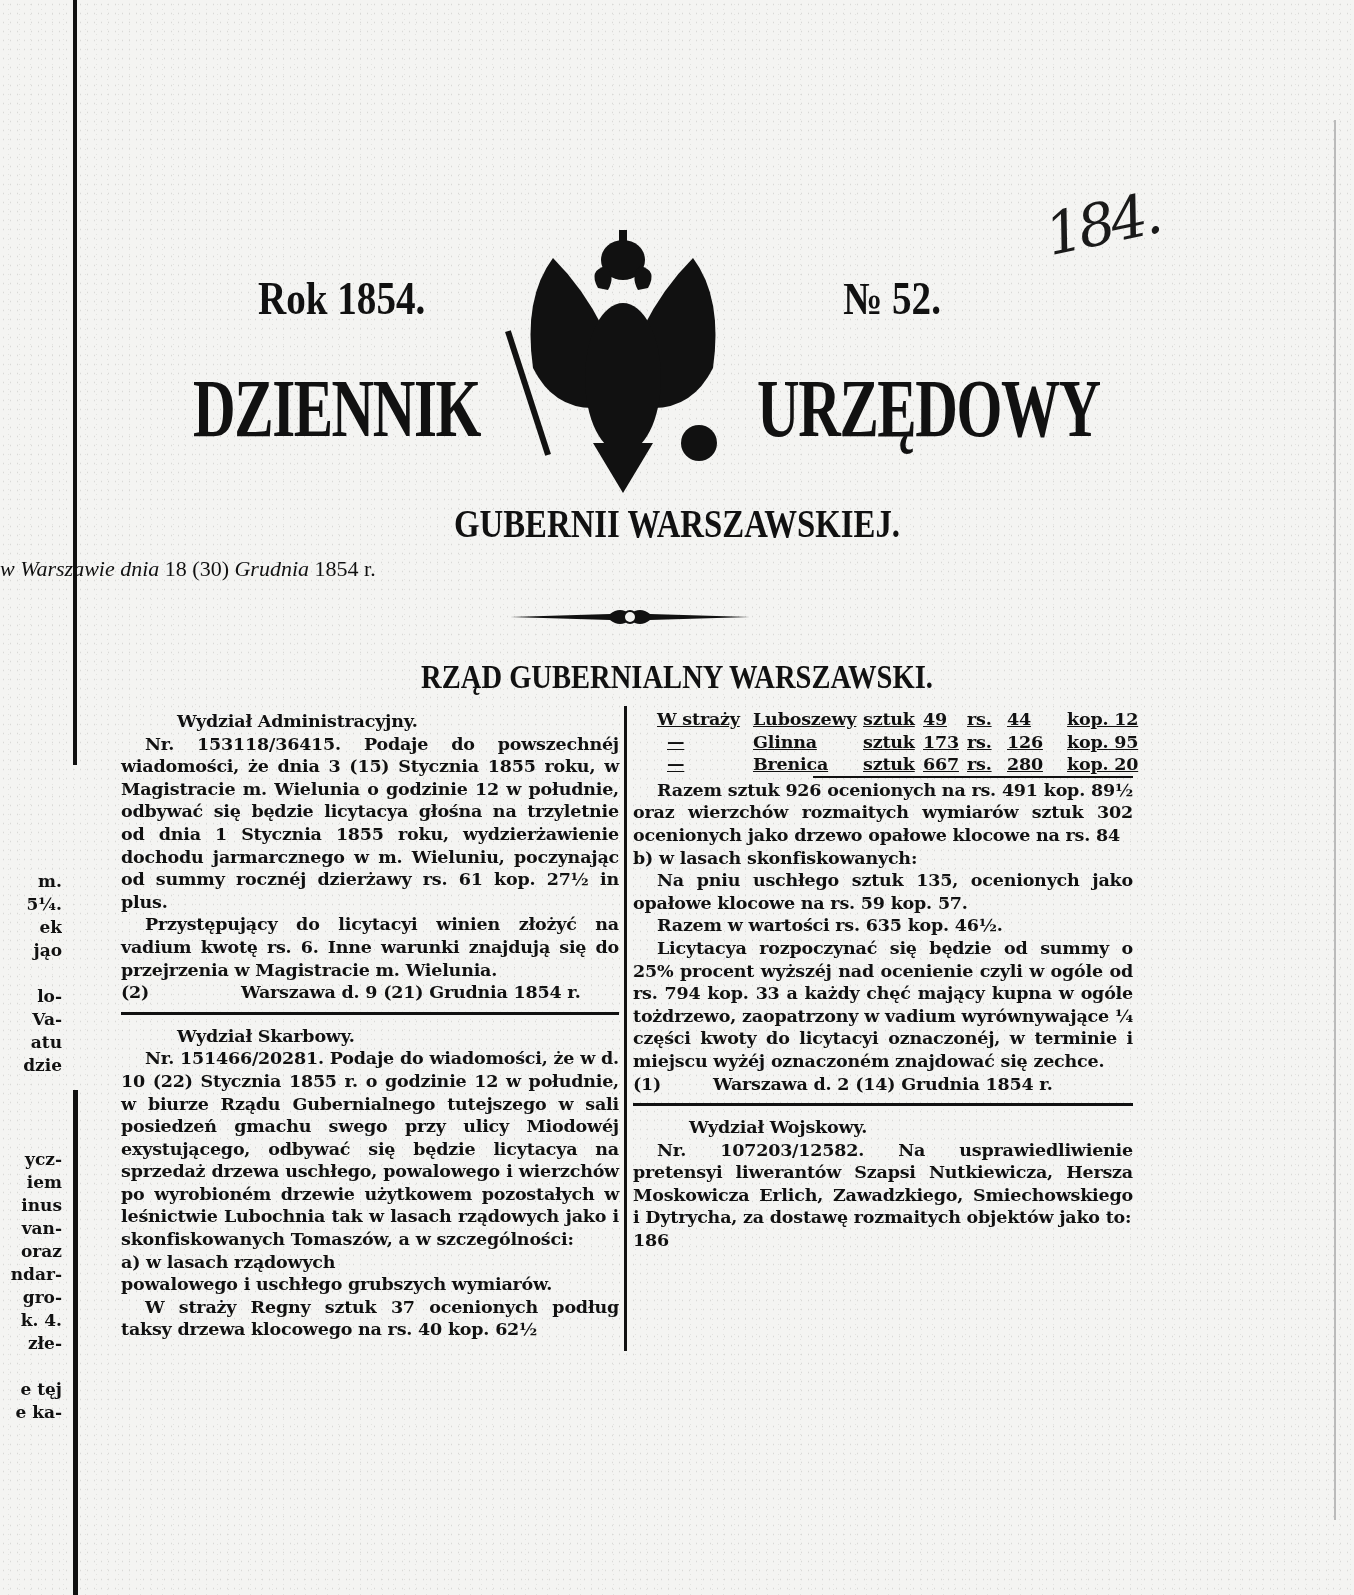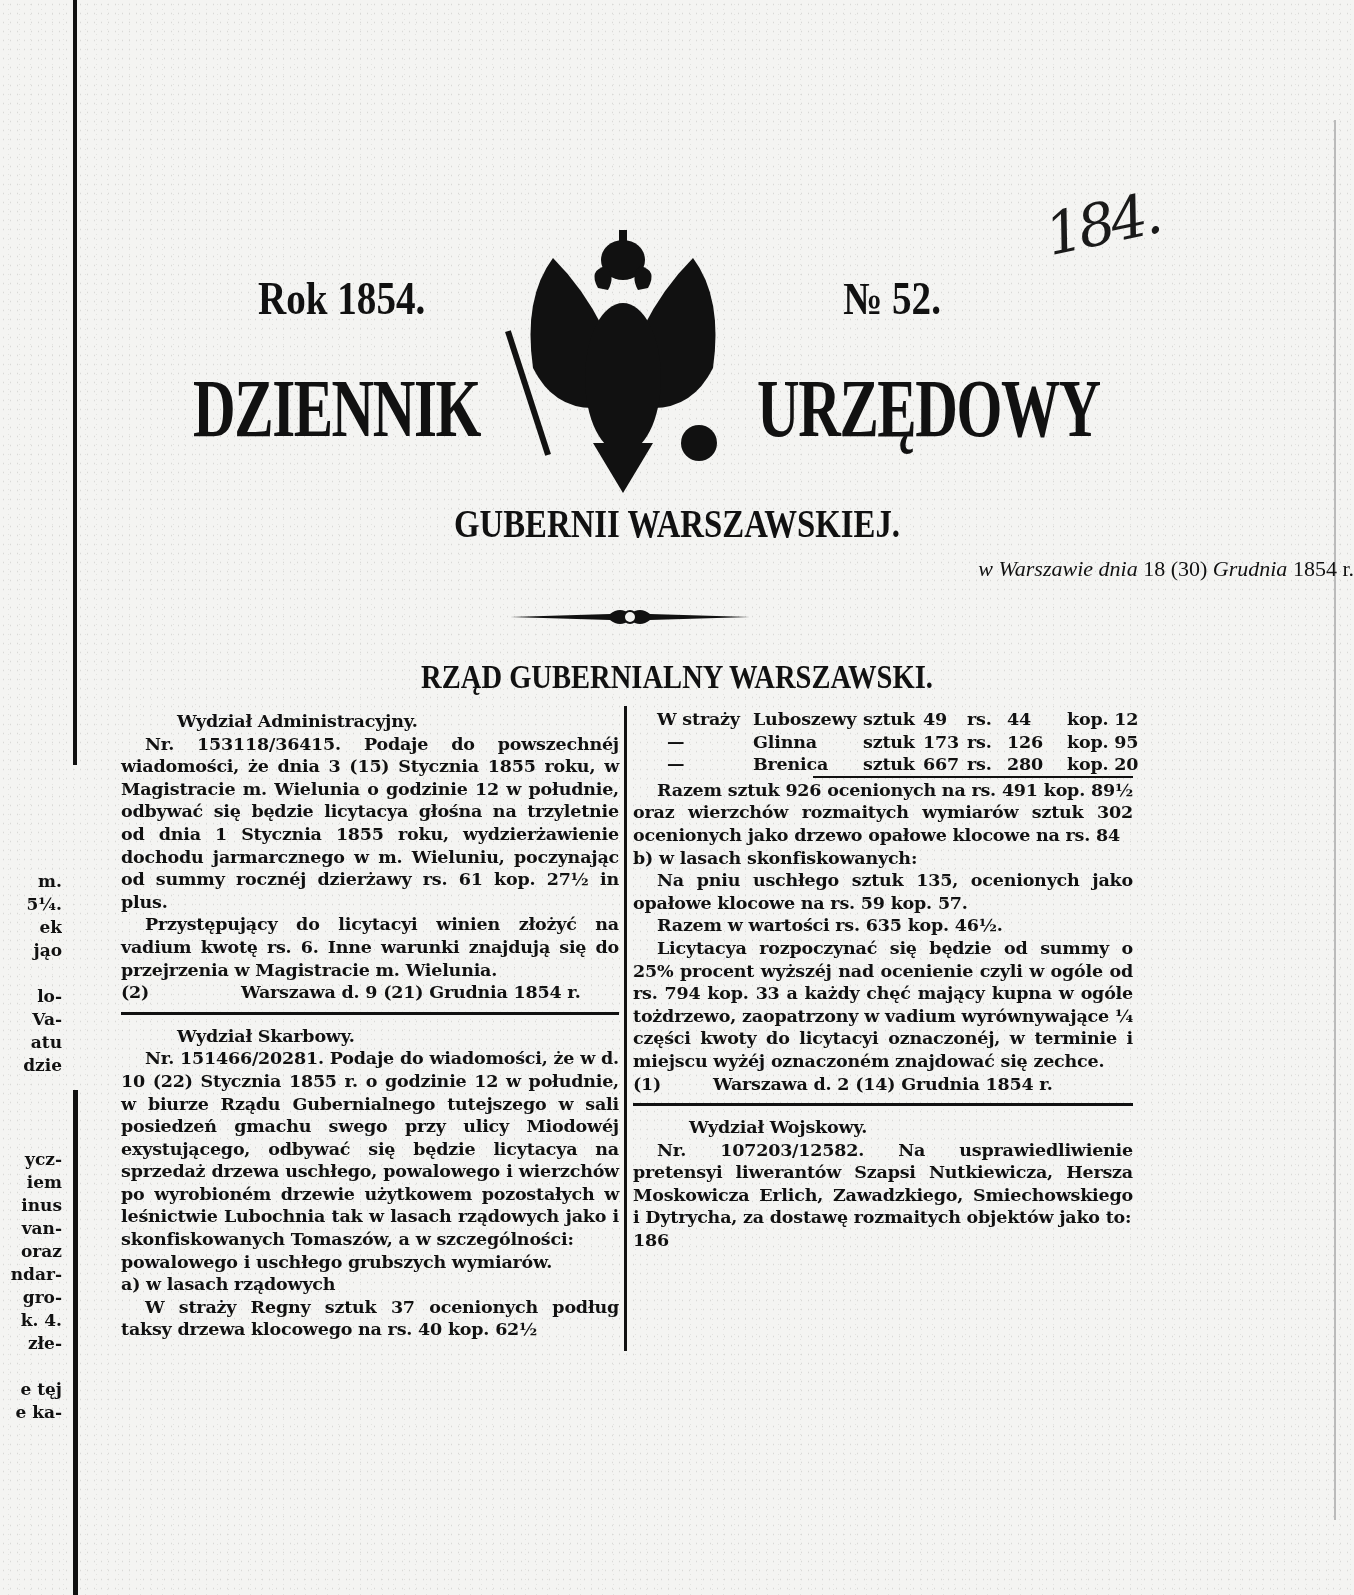--- a/index.html
+++ b/index.html
@@ -25,38 +25,38 @@
   .handwritten { position: absolute; left: 1045px; top: 190px; font-family: "DejaVu Serif", serif; font-style: italic; font-size: 58px; transform: rotate(-12deg); letter-spacing: -4px; color: #1a1a1a; }
 
   .masthead-line { position: absolute; font-weight: bold; font-family: "Liberation Serif", serif; }
   .rok { left: 258px; top: 272px; font-size: 46px; transform: scaleX(0.85); transform-origin: left; }
   .nro { left: 843px; top: 272px; font-size: 46px; transform: scaleX(0.85); transform-origin: left; }
   .title-left { left: 193px; top: 362px; font-size: 82px; transform: scaleX(0.72); transform-origin: left; letter-spacing: -2px; }
   .title-right { left: 757px; top: 362px; font-size: 82px; transform: scaleX(0.72); transform-origin: left; letter-spacing: -2px; }
   .eagle { position: absolute; left: 503px; top: 228px; width: 240px; height: 270px; }
 
   .subtitle { position: absolute; left: 0; right: 0; top: 500px; text-align: center; font-weight: bold; font-size: 40px; font-family: "Liberation Serif", serif; transform: scaleX(0.82); }
-  .dateline { position: absolute; left: 0; right: 0; top: 556px; text-align: right; font-size: 22px; font-family: "Liberation Serif", serif; }
+  .dateline { position: absolute; left: 0; right: 0; top: 556px; text-align: left; font-size: 22px; font-family: "Liberation Serif", serif; }
   .dateline i { font-style: italic; }
   .ornament { position: absolute; left: 510px; top: 602px; width: 240px; height: 30px; }
   .section-head { position: absolute; left: 0; right: 0; top: 658px; text-align: center; font-weight: bold; font-size: 34px; font-family: "Liberation Serif", serif; transform: scaleX(0.84); }
 
   .col { position: absolute; font-weight: bold; font-size: 17.5px; line-height: 22.6px; font-family: "DejaVu Serif", serif; letter-spacing: -0.2px; }
   .col-left { left: 121px; top: 710px; width: 498px; }
   .col-right { left: 633px; top: 708px; width: 500px; }
   .col-divider { position: absolute; left: 624px; top: 706px; width: 3px; height: 645px; background: #111; }
   .hr { height: 3px; background: #111; margin: 8px 0 10px 0; }
   .hr-short { height: 2px; background: #111; margin: 0 0 1px 180px; width: 320px; }
   .indent { text-indent: 24px; }
   .dept { padding-left: 56px; }
   .center { }
   .justify { text-align: justify; text-align-last: left; }
   .sig { display: flex; }
   .sig span.num { width: 120px; }
-  .row { display: grid; grid-template-columns: 120px 110px 60px 44px 40px 60px 40px; white-space: nowrap; }
+  .row { display: grid; grid-template-columns: 120px 110px 60px 44px 40px 60px 40px; white-space: nowrap; text-decoration: underline; }
   .row span:nth-child(4), .row span:nth-child(6) { text-align: left; padding-right: 6px; }
   .pageno { text-align: left; padding-right: 80px; }
 </style>
 </head>
 <body>
 
 <div class="page-edge left-rule"></div>
 <div class="page-edge left-rule2"></div>
 <div class="page-edge right-edge"></div>
 
@@ -130,22 +130,22 @@
   <div class="indent justify">Nr. 153118/36415. Podaje do powszechnéj wiadomości, że dnia 3 (15) Stycznia 1855 roku, w Magistracie m. Wielunia o godzinie 12 w południe, odbywać się będzie licytacya głośna na trzyletnie od dnia 1 Stycznia 1855 roku, wydzierżawienie dochodu jarmarcznego w m. Wieluniu, poczynając od summy rocznéj dzierżawy rs. 61 kop. 27½ in plus.</div>
   <div class="indent justify">Przystępujący do licytacyi winien złożyć na vadium kwotę rs. 6. Inne warunki znajdują się do przejrzenia w Magistracie m. Wielunia.</div>
   <div class="sig">
     <span class="num">(2)</span>
     <span>Warszawa d. 9 (21) Grudnia 1854 r.</span>
   </div>
   <div class="hr"></div>
 
   <div class="dept">Wydział Skarbowy.</div>
   <div class="indent justify">Nr. 151466/20281. Podaje do wiadomości, że w d. 10 (22) Stycznia 1855 r. o godzinie 12 w południe, w biurze Rządu Gubernialnego tutejszego w sali posiedzeń gmachu swego przy ulicy Miodowéj exystującego, odbywać się będzie licytacya na sprzedaż drzewa uschłego, powalowego i wierzchów po wyrobioném drzewie użytkowem pozostałych w leśnictwie Lubochnia tak w lasach rządowych jako i skonfiskowanych Tomaszów, a w szczególności:</div>
+  <div class="center">a) w lasach rządowych</div>
   <div class="center">powalowego i uschłego grubszych wymiarów.</div>
-  <div class="center">a) w lasach rządowych</div>
   <div class="indent justify">W straży Regny sztuk  37 ocenionych podług taksy drzewa klocowego na rs.  40 kop. 62½</div>
 </div>
 
 <div class="col col-right">
   <div class="row">
     <span style="padding-left:24px">W straży</span>
     <span>Luboszewy</span>
     <span>sztuk</span>
     <span>49</span>
     <span>rs.</span>

